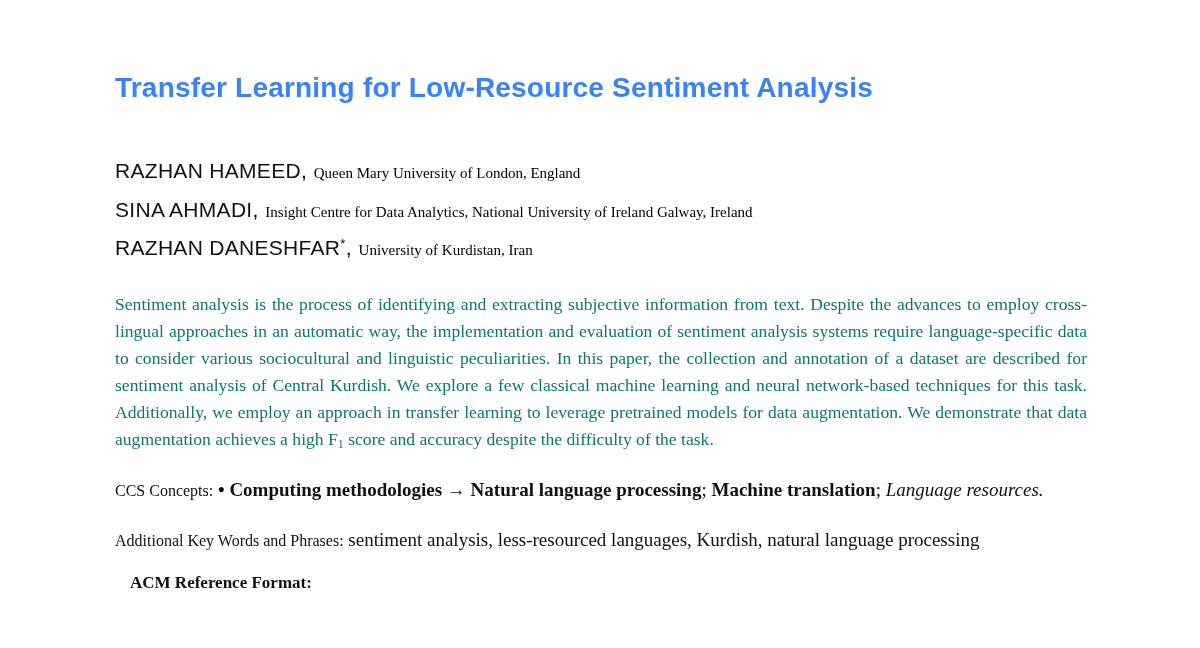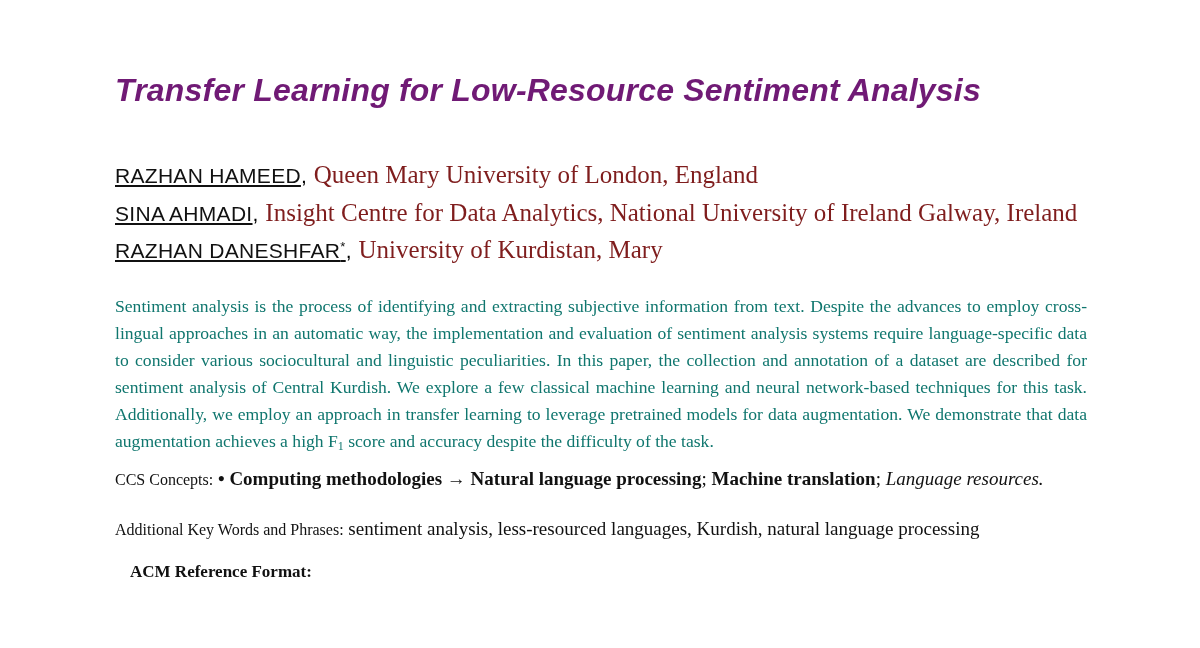--- a/index.html
+++ b/index.html
@@ -11,64 +11,62 @@
     color: #000000;
   }
   .page {
     width: 1200px; height: 648px;
     padding: 72px 113px 0 115px;
     overflow: hidden;
   }
   .title {
     font-family: "Liberation Sans", sans-serif;
     font-weight: 700;
-    font-size: 32px;
+    font-size: 28px;
     letter-spacing: 0.2px;
-    color: #701a75;
-    font-style: italic;
+    color: #3b82f6;
   }
   .authors { margin-top: 47px; }
   .author-line {
     line-height: 31.5px;
     white-space: nowrap;
   }
   .author-name {
     font-family: "Liberation Sans", sans-serif;
     font-size: 21px;
     letter-spacing: 0.3px;
     color: #111111;
-    text-decoration: underline;
   }
   .author-name sup {
     font-size: 13px;
     vertical-align: 7px;
   }
   .author-sep {
     font-family: "Liberation Sans", sans-serif;
     font-size: 21px;
     margin-right: 7px;
   }
   .author-affil {
     font-family: "Liberation Serif", serif;
-    font-size: 25px;
-    color: #7f1d1d;
+    font-size: 15px;
+    color: #000000;
   }
   .abstract {
     margin-top: 24px;
     font-size: 17.6px;
     line-height: 27px;
     text-align: justify;
     color: #0f766e;
   }
   .abstract sub {
     font-size: 12px;
     vertical-align: -3px;
   }
   .ccs {
-    margin-top: 4px;
+    margin-top: 17px;
     font-size: 19px;
     line-height: 30px;
     text-align: justify;
     color: #111111;
   }
   .small-label {
     font-size: 16px;
     color: #111111;
   }
   .ccs b { font-weight: 700; }
@@ -96,21 +94,21 @@
   <h1 class="title">Transfer Learning for Low-Resource Sentiment Analysis</h1>
 
   <div class="authors">
     <div class="author-line">
       <span class="author-name"><span>RAZHAN HAMEED</span><sup></sup></span><span class="author-sep">,</span><span class="author-affil">Queen Mary University of London, England</span>
     </div>
     <div class="author-line">
       <span class="author-name"><span>SINA AHMADI</span><sup></sup></span><span class="author-sep">,</span><span class="author-affil">Insight Centre for Data Analytics, National University of Ireland Galway, Ireland</span>
     </div>
     <div class="author-line">
-      <span class="author-name"><span>RAZHAN DANESHFAR</span><sup>*</sup></span><span class="author-sep">,</span><span class="author-affil">University of Kurdistan, Mary</span>
+      <span class="author-name"><span>RAZHAN DANESHFAR</span><sup>*</sup></span><span class="author-sep">,</span><span class="author-affil">University of Kurdistan, Iran</span>
     </div>
   </div>
 
   <p class="abstract"><span>Sentiment analysis is the process of identifying and extracting subjective information from text.  Despite the advances to employ cross-lingual approaches in an automatic way, the implementation and evaluation of sentiment analysis systems require language-specific data to consider various sociocultural and linguistic peculiarities.  In this paper, the collection and annotation of a dataset are described for sentiment analysis of Central Kurdish.  We explore a few classical machine learning and neural network-based techniques for this task.  Additionally, we employ an approach in transfer learning to leverage pretrained models for data augmentation.  We demonstrate that data augmentation achieves a high </span><span><span>F</span><sub>1</sub></span><span> score and accuracy despite the difficulty of the task.</span></p>
 
   <p class="ccs"><span class="small-label">CCS Concepts:</span> <b><span>•</span> <span>Computing methodologies</span> <span>→</span> <span>Natural language processing</span></b><span>;</span> <b>Machine translation</b><span>;</span> <i>Language resources.</i></p>
 
   <p class="keywords"><span class="small-label">Additional Key Words and Phrases:</span> <span>sentiment analysis, less-resourced languages, Kurdish, natural language processing</span></p>
 
   <p class="acm-ref-label">ACM Reference Format:</p>

